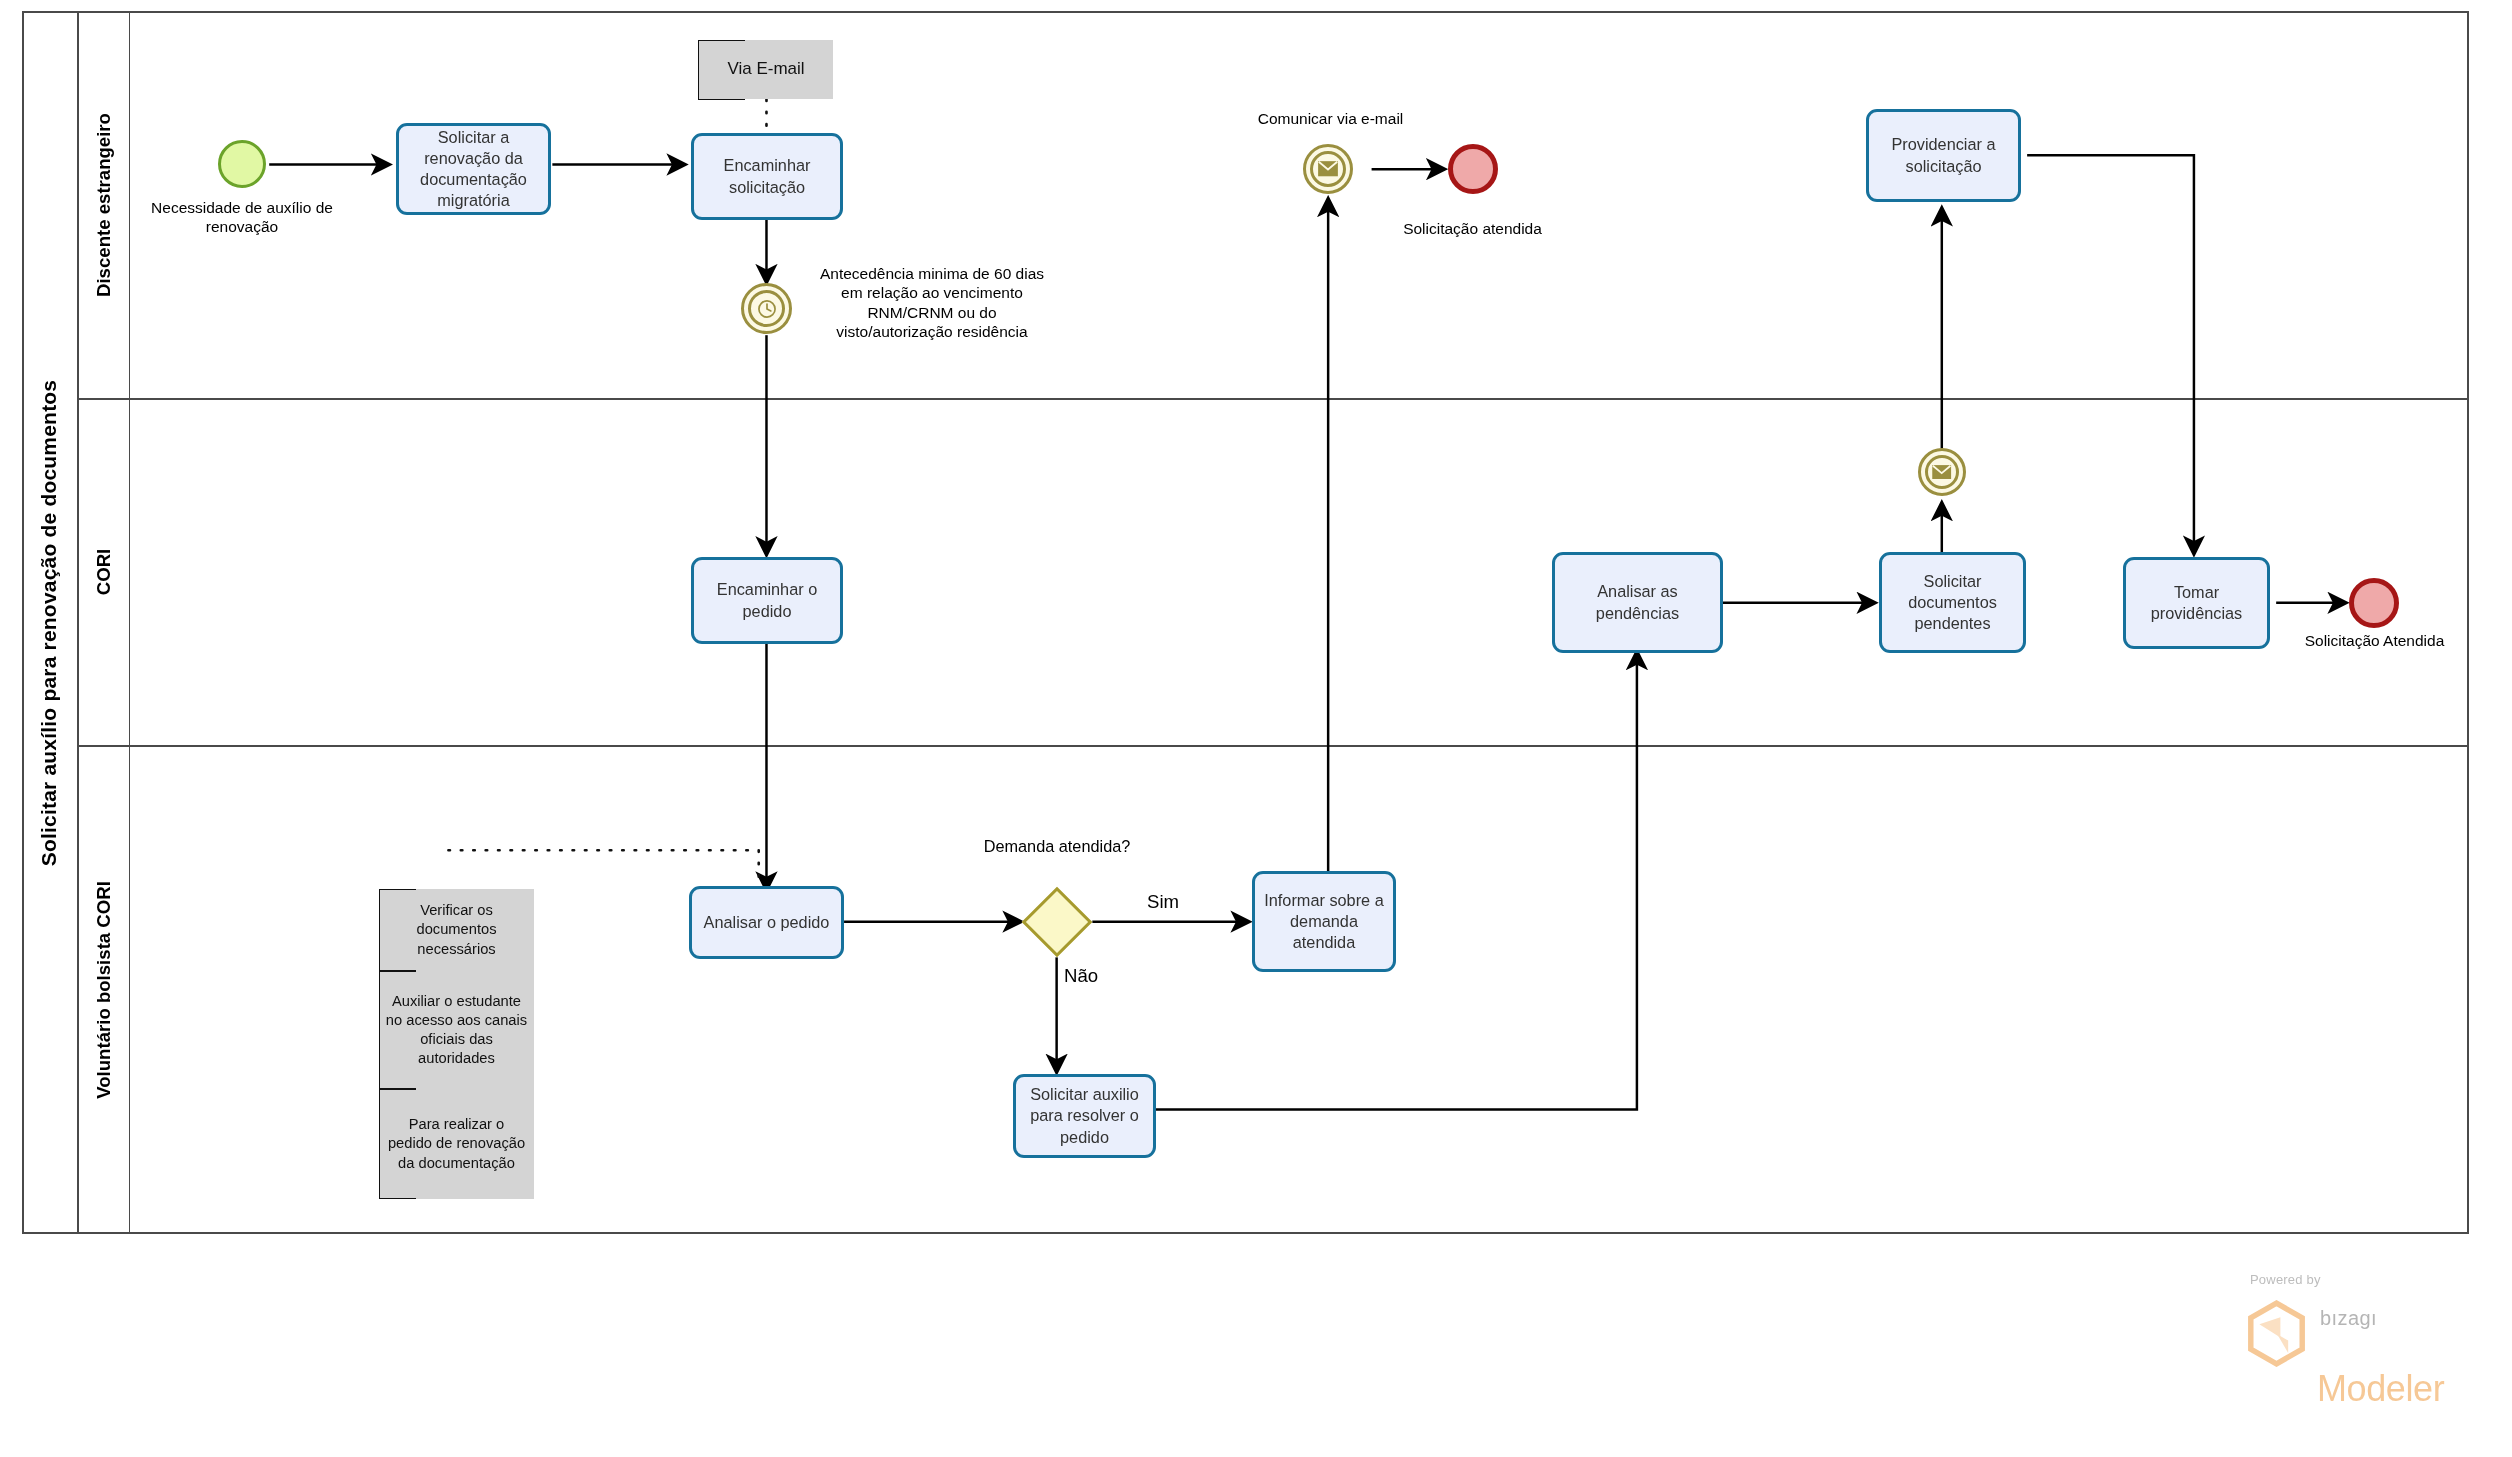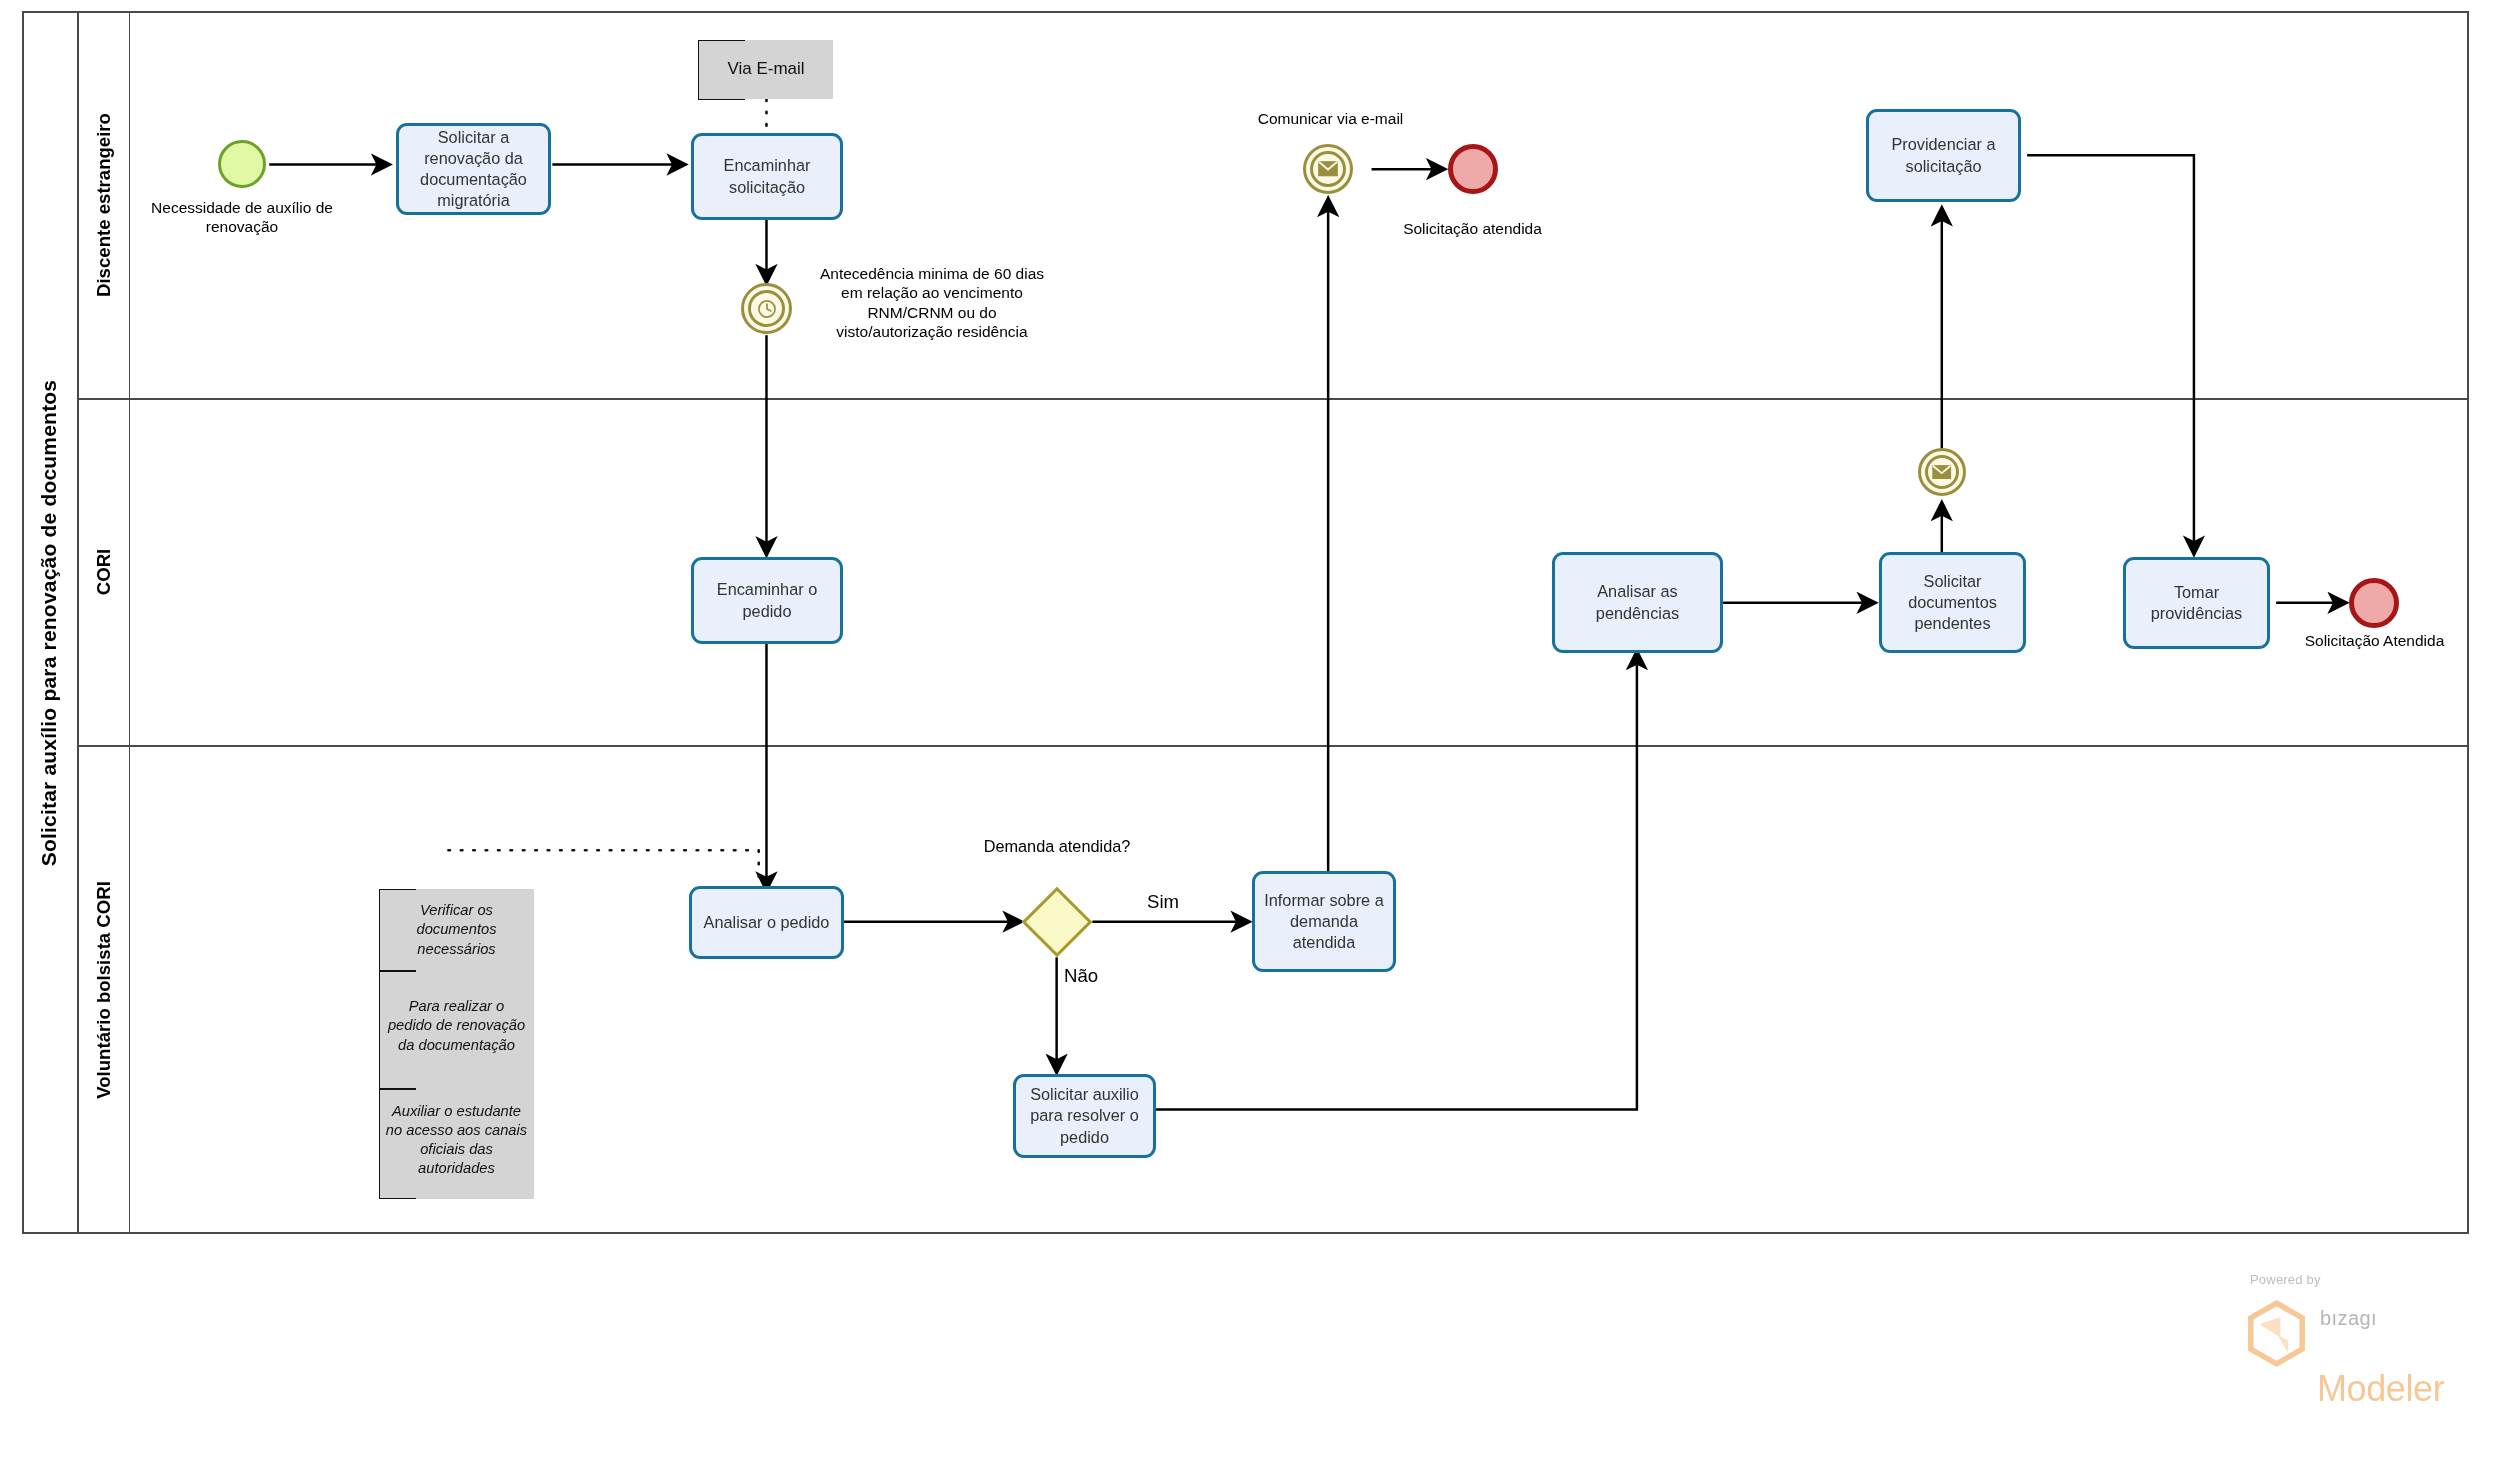--- a/index.html
+++ b/index.html
@@ -167,21 +167,20 @@
     position: relative;
     box-sizing: border-box;
     display: flex;
     align-items: center;
     justify-content: center;
     text-align: center;
     font-size: 14.7px;
     line-height: 1.3;
     color: #111;
     padding: 1.6px 6.2px;
-    font-style: italic;
   }
   .annot-bracket {
     position: absolute;
     box-sizing: border-box;
     border-left: 1.6px solid #111;
     border-top: 1.6px solid #111;
     border-bottom: 1.6px solid #111;
     width: 37px;
   }
   .annot-topbar {
@@ -358,25 +357,25 @@
     <span>Tomar providências</span>
   </div>
 
   <div class="ev ev-end" style="left:2349px; top:578px; width:50px; height:50px;"></div>
   <div class="lbl" style="left:2266px; top:631px; width:217px;">Solicitação Atendida</div>
 
   <div class="annot-stack" style="left:379px; top:889px; width:155px; height:310px; display:flex; flex-direction:column;">
     <div class="annot-item" style="height:82px;">
       <span>Verificar os documentos necessários</span>
     </div>
+    <div class="annot-item" style="height:118px;">
+      <span>Auxiliar o estudante no acesso aos canais oficiais das autoridades</span>
+    </div>
     <div class="annot-item" style="height:110px;">
       <span>Para realizar o pedido de renovação da documentação</span>
-    </div>
-    <div class="annot-item" style="height:118px;">
-      <span>Auxiliar o estudante no acesso aos canais oficiais das autoridades</span>
     </div>
   </div>
 
   <div class="annot-bracket" style="left:379px; top:889px; height:82px; border-top-width:1.6px;"></div>
   <div class="annot-bracket" style="left:379px; top:971px; height:118px;"></div>
   <div class="annot-bracket" style="left:379px; top:1089px; height:110px;"></div>
 
   <div class="task" style="left:689px; top:886px; width:155px; height:73px;">
     <span>Analisar o pedido</span>
   </div>

